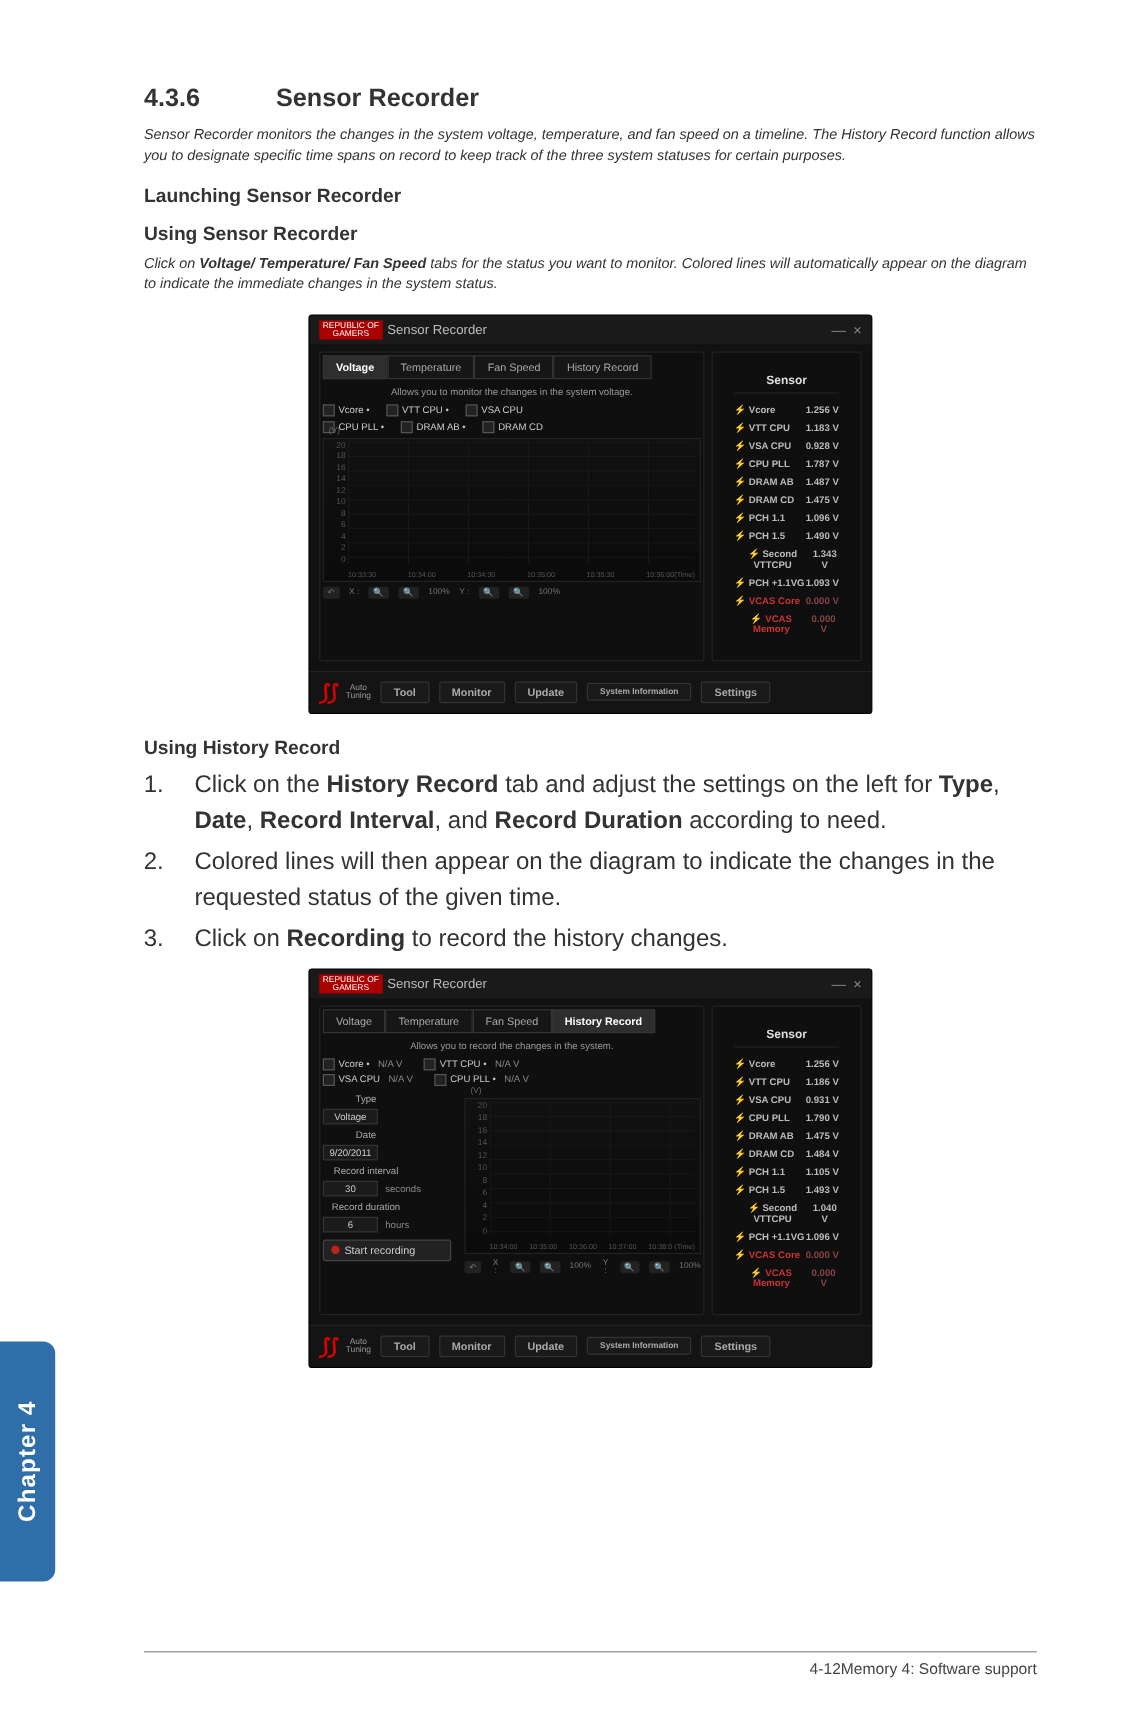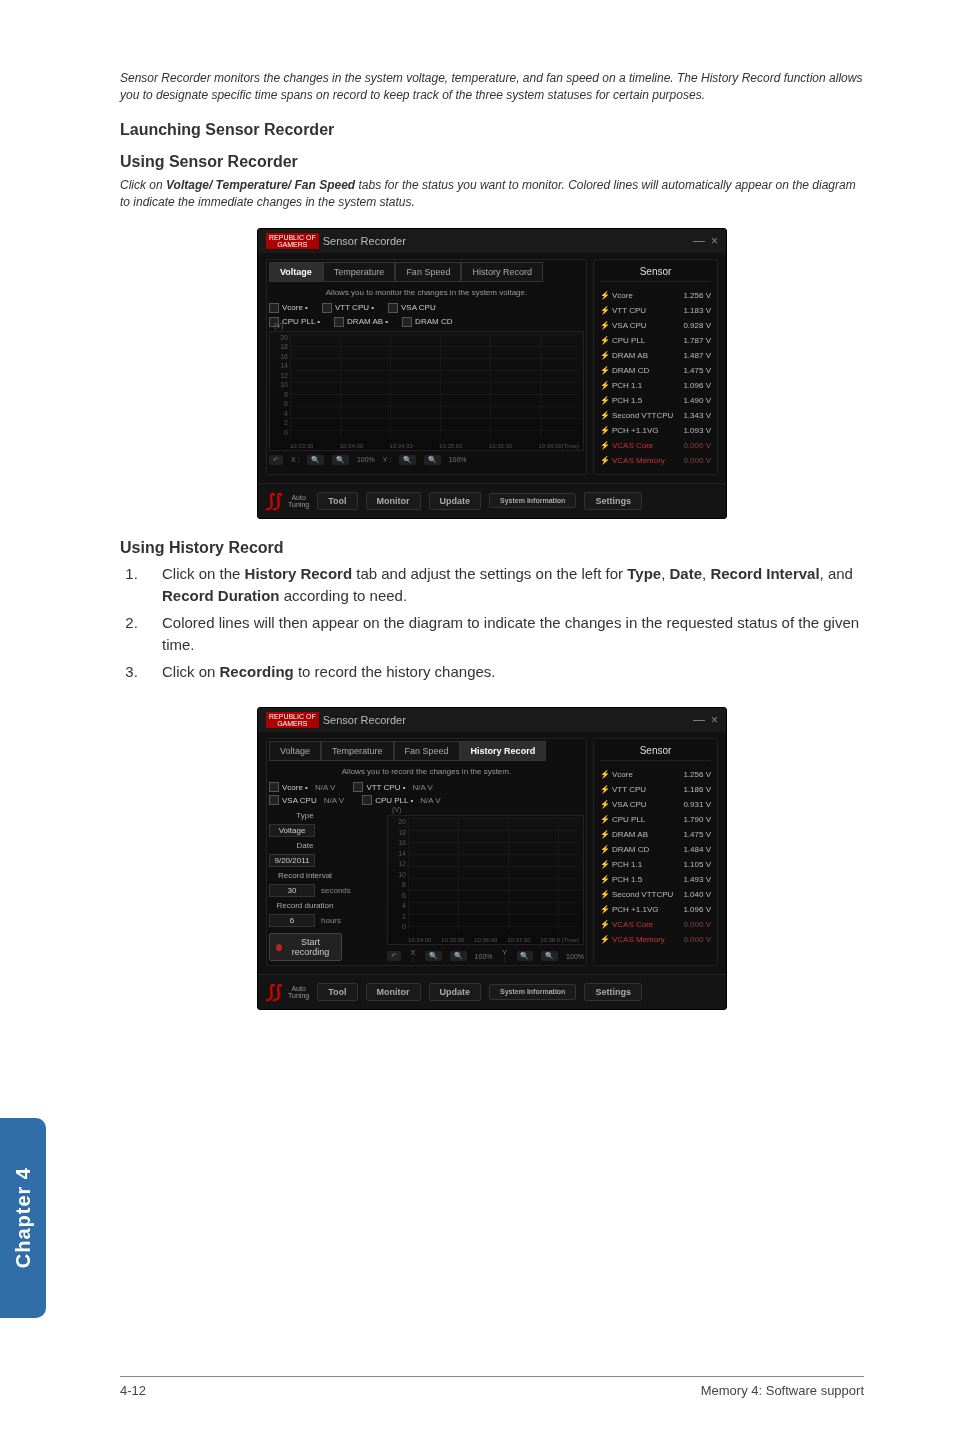--- a/index.html
+++ b/index.html
@@ -3,21 +3,21 @@
 <meta charset="utf-8">
 <style>
   * { box-sizing: border-box; margin: 0; padding: 0; }
   html, body { width: 954px; height: 1438px; background: #fff; font-family: Arial, Helvetica, sans-serif; color: #333; }
   .page { position: relative; width: 954px; height: 1438px; padding: 70px 90px 50px 120px; }
   h2.section { font-size: 21px; font-weight: bold; margin-bottom: 10px; }
   h2.section .num { display:inline-block; width:110px; }
   p.body { font-size: 12px; line-height: 1.45; margin-bottom: 16px; font-style: italic; }
   h3.sub { font-size: 16px; font-weight: bold; margin: 14px 0 6px 0; }
   .bold { font-weight: bold; }
-  ol.steps { margin-left: 22px; margin-bottom: 24px; font-size: 15px; line-height: 1.5; }
+  ol.steps { margin-left: 22px; margin-bottom: 10px; font-size: 20px; line-height: 1.5; }
   ol.steps li { padding-left: 20px; margin-bottom: 4px; }
 
   
   .shot-wrap { text-align: center; margin: 10px 0 20px 0; }
   .shot { display:inline-block; background:#111; border:1px solid #000; border-radius:3px; width:470px; color:#ccc; font-size:9px; }
   .shot-titlebar { display:flex; align-items:center; justify-content:space-between; padding:4px 8px; background:#1a1a1a; }
   .rog { display:flex; align-items:center; gap:4px; }
   .rog-box { background:#a00; color:#fff; font-size:7px; padding:1px 3px; line-height:1; }
   .shot-title { color:#bbb; font-size:11px; }
   .winbtns { display:flex; gap:6px; color:#888; font-size:12px; }
@@ -30,61 +30,64 @@
   .checks { display:flex; gap:14px; flex-wrap:wrap; margin-bottom:4px; }
   .chk { display:flex; align-items:center; gap:3px; color:#ccc; font-size:8px; }
   .chk::before { content:""; width:8px; height:8px; border:1px solid #555; background:#222; display:inline-block; }
   .chart { height:120px; background:linear-gradient(#111,#0b0b0b); border:1px solid #222; margin-top:4px; position:relative; }
   .chart .yaxis { position:absolute; left:2px; top:2px; bottom:14px; width:16px; display:flex; flex-direction:column; justify-content:space-between; font-size:7px; color:#555; text-align:right; }
   .chart .xaxis { position:absolute; left:20px; right:4px; bottom:1px; display:flex; justify-content:space-between; font-size:6px; color:#555; }
   .chart .grid { position:absolute; left:20px; right:4px; top:2px; bottom:14px; background-image:linear-gradient(#222 1px, transparent 1px),linear-gradient(90deg,#222 1px, transparent 1px); background-size: 100% 12px, 50px 100%; opacity:.5;}
   .chart .unit { position:absolute; left:4px; top:-10px; font-size:7px; color:#666; }
   .zoom { display:flex; gap:8px; font-size:7px; color:#777; margin-top:4px; align-items:center; }
   .zoom .u { background:#222; padding:1px 4px; border-radius:2px; }
-  .side-panel { width:125px; background:#0f0f0f; border:1px solid #222; border-radius:2px; padding:6px; }
+  .side-panel { width:125px; background:#0f0f0f; border:1px solid #222; border-radius:2px; padding:18px;font-weight:bold; }
   .side-title { text-align:center; color:#ddd; font-size:10px; margin-bottom:6px; border-bottom:1px solid #222; padding-bottom:4px; }
   .sensor-row { display:flex; justify-content:space-between; font-size:8px; padding:3px 0; color:#bbb; }
   .sensor-row .bolt { color:#cc2; margin-right:2px; }
   .sensor-row.red .bolt, .sensor-row.red span:first-child { color:#c33; }
   .sensor-row.red span:last-child { color:#844; }
   .bottom-bar { display:flex; align-items:center; gap:8px; padding:6px 8px; border-top:1px solid #222; background:#141414; }
   .rog-logo { color:#d00; font-size:18px; font-style:italic; font-weight:bold; }
   .bbtn { padding:3px 10px; font-size:9px; color:#aaa; background:#1a1a1a; border:1px solid #333; border-radius:2px;font-weight:bold; }
   .autotune { display:flex; flex-direction:column; font-size:7px; color:#999; line-height:1; }
 
   
   .fields { display:flex; flex-direction:column; gap:4px; font-size:8px; color:#aaa; margin-bottom:6px; }
   .frow { display:flex; align-items:center; gap:6px; }
   .frow .lab { width:72px; }
   .frow .inp { background:#1b1b1b; border:1px solid #333; padding:1px 4px; color:#ccc; font-size:8px; min-width:46px; text-align:center; }
   .frow .unit2 { color:#888; }
-  .startbtn { display:flex; align-items:center; gap:4px; background:#222; border:1px solid #444; padding:3px 6px; border-radius:2px; width:73px; justify-content:flex-start; }
+  .startbtn { display:flex; align-items:center; gap:4px; background:#222; border:1px solid #444; padding:3px 6px; border-radius:2px; width:107px; justify-content:flex-start; }
   .startbtn .dot { width:7px; height:7px; border-radius:50%; background:#b22; display:inline-block; }
   .grid2 { display:flex; gap:8px; }
   .leftcol { width:110px; }
 
   
   .note { display:flex; gap:14px; align-items:flex-start; border-top:1px solid #888; border-bottom:1px solid #888; padding:10px 6px; margin-top:14px; }
   .note svg { flex:0 0 auto; }
   .note-text { font-size:13.5px; line-height:1.4; }
 
   
   .chapter-tab { position:absolute; left:0; bottom:120px; width:46px; height:200px; background:#2f6ea8; border-top-right-radius:10px; border-bottom-right-radius:10px; display:flex; align-items:center; justify-content:center; }
   .chapter-tab span { color:#fff; font-weight:bold; font-size:20px; writing-mode:vertical-rl; transform:rotate(180deg); letter-spacing:1px; }
 
-  .footer { position:absolute; left:120px; right:90px; bottom:40px; border-top:1px solid #888; padding-top:6px; display:flex; justify-content:space-between; font-size:13px; color:#444; }
+  .footer { position:absolute; left:120px; right:90px; bottom:40px; border-top:1px solid #888; padding-top:6px; display:flex; justify-content:flex-end; font-size:13px; color:#444; }
   .check-na { display:flex; gap:18px; flex-wrap:wrap; }
   .check-na .chk { font-size:8px; }
   .check-na .chk .navv { color:#888; margin-left:4px;text-align:right; }
 </style>
 </head>
 <body>
 
 <div class="page">
 
+  <h2 class="section">
+    <span class="num">4.3.6</span><span>Sensor Recorder</span>
+  </h2>
 
   <p class="body">Sensor Recorder monitors the changes in the system voltage, temperature, and fan speed on a timeline. The History Record function allows you to designate specific time spans on record to keep track of the three system statuses for certain purposes.</p>
 
   <h3 class="sub">Launching Sensor Recorder</h3>
 
   <h3 class="sub">Using Sensor Recorder</h3>
   <p class="body">
     <span>Click on </span><span class="bold">Voltage/ Temperature/ Fan Speed</span><span> tabs for the status you want to monitor. Colored lines will automatically appear on the diagram to indicate the immediate changes in the system status.</span>
   </p>
 

